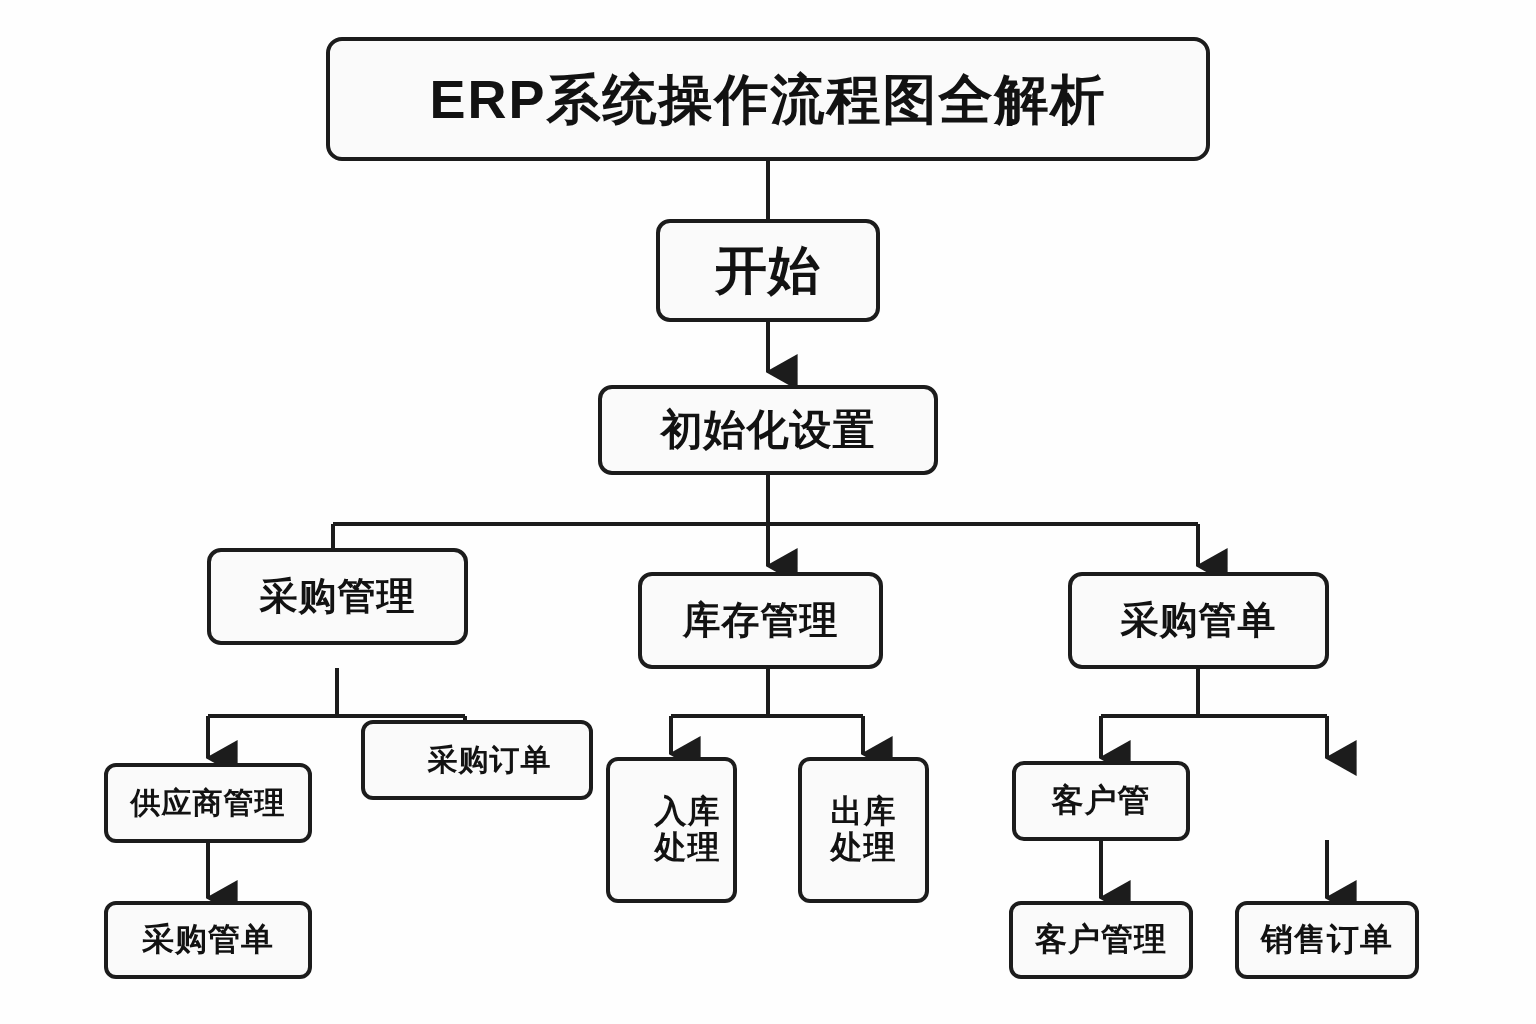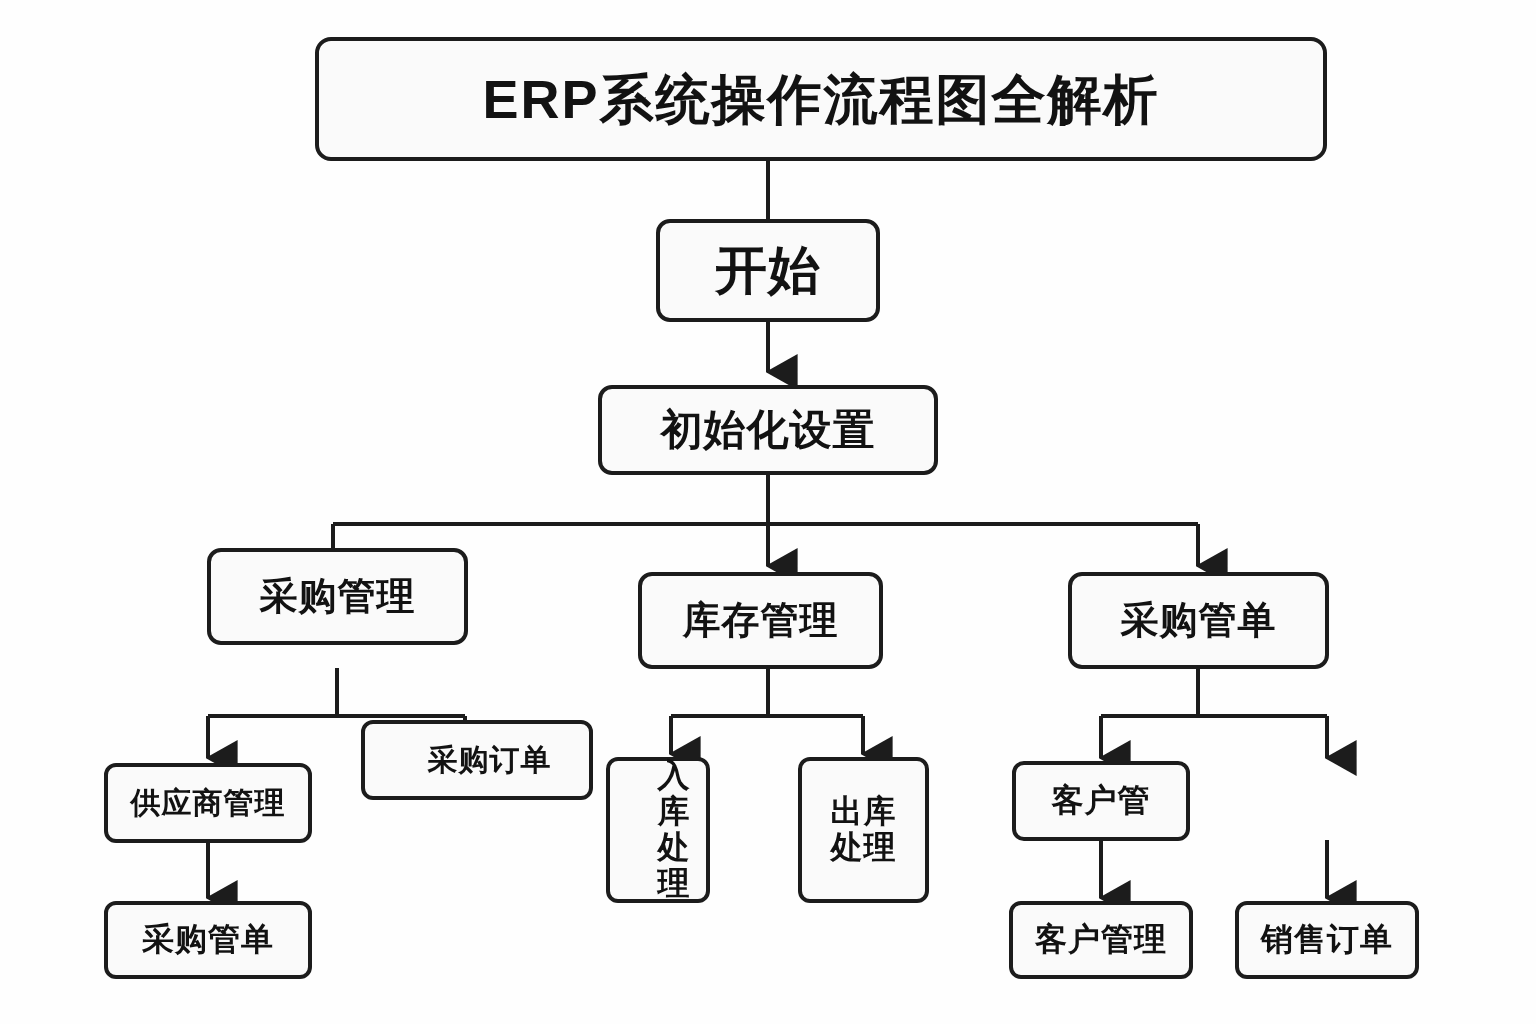--- a/index.html
+++ b/index.html
@@ -74,39 +74,39 @@
       <line x1="1101" y1="716" x2="1327" y2="716"></line>
       <line x1="1101" y1="716" x2="1101" y2="758" marker-end="url(#arrowhead)"></line>
       <line x1="1327" y1="716" x2="1327" y2="758" marker-end="url(#arrowhead)"></line>
 
       <line x1="1101" y1="840" x2="1101" y2="898" marker-end="url(#arrowhead)"></line>
 
       <line x1="1327" y1="840" x2="1327" y2="898" marker-end="url(#arrowhead)"></line>
     </g>
   </svg>
 
-  <div class="node n-title" style="left:315px;top:37px;width:1012px;height:124px;">ERP系统操作流程图全解析</div>
+  <div class="node n-title" style="left:326px;top:37px;width:884px;height:124px;">ERP系统操作流程图全解析</div>
 
   <div class="node n-lvl1" style="left:656px;top:219px;width:224px;height:103px;">开始</div>
 
   <div class="node n-lvl2" style="left:598px;top:385px;width:340px;height:90px;">初始化设置</div>
 
   <div class="node n-branch" style="left:207px;top:548px;width:261px;height:97px;">采购管理</div>
 
   <div class="node n-branch" style="left:638px;top:572px;width:245px;height:97px;">库存管理</div>
 
   <div class="node n-branch" style="left:1068px;top:572px;width:261px;height:97px;">采购管单</div>
 
   <div class="node n-leaf" style="left:104px;top:763px;width:208px;height:80px;">供应商管理</div>
 
   <div class="node n-leaf" style="left:361px;top:720px;width:232px;height:80px;padding-left:25px;">采购订单</div>
 
   <div class="node n-leaf2" style="left:104px;top:901px;width:208px;height:78px;">采购管单</div>
 
-  <div class="node n-leaf2" style="left:606px;top:757px;width:104px;height:146px;padding-left:32px;">入库
+  <div class="node n-leaf2" style="left:606px;top:757px;width:131px;height:146px;padding-left:32px;">入库
 处理</div>
 
   <div class="node n-leaf2" style="left:798px;top:757px;width:131px;height:146px;">出库
 处理</div>
 
   <div class="node n-leaf2" style="left:1012px;top:761px;width:178px;height:80px;">客户管</div>
 
 
   <div class="node n-leaf2" style="left:1009px;top:901px;width:184px;height:78px;">客户管理</div>
 

